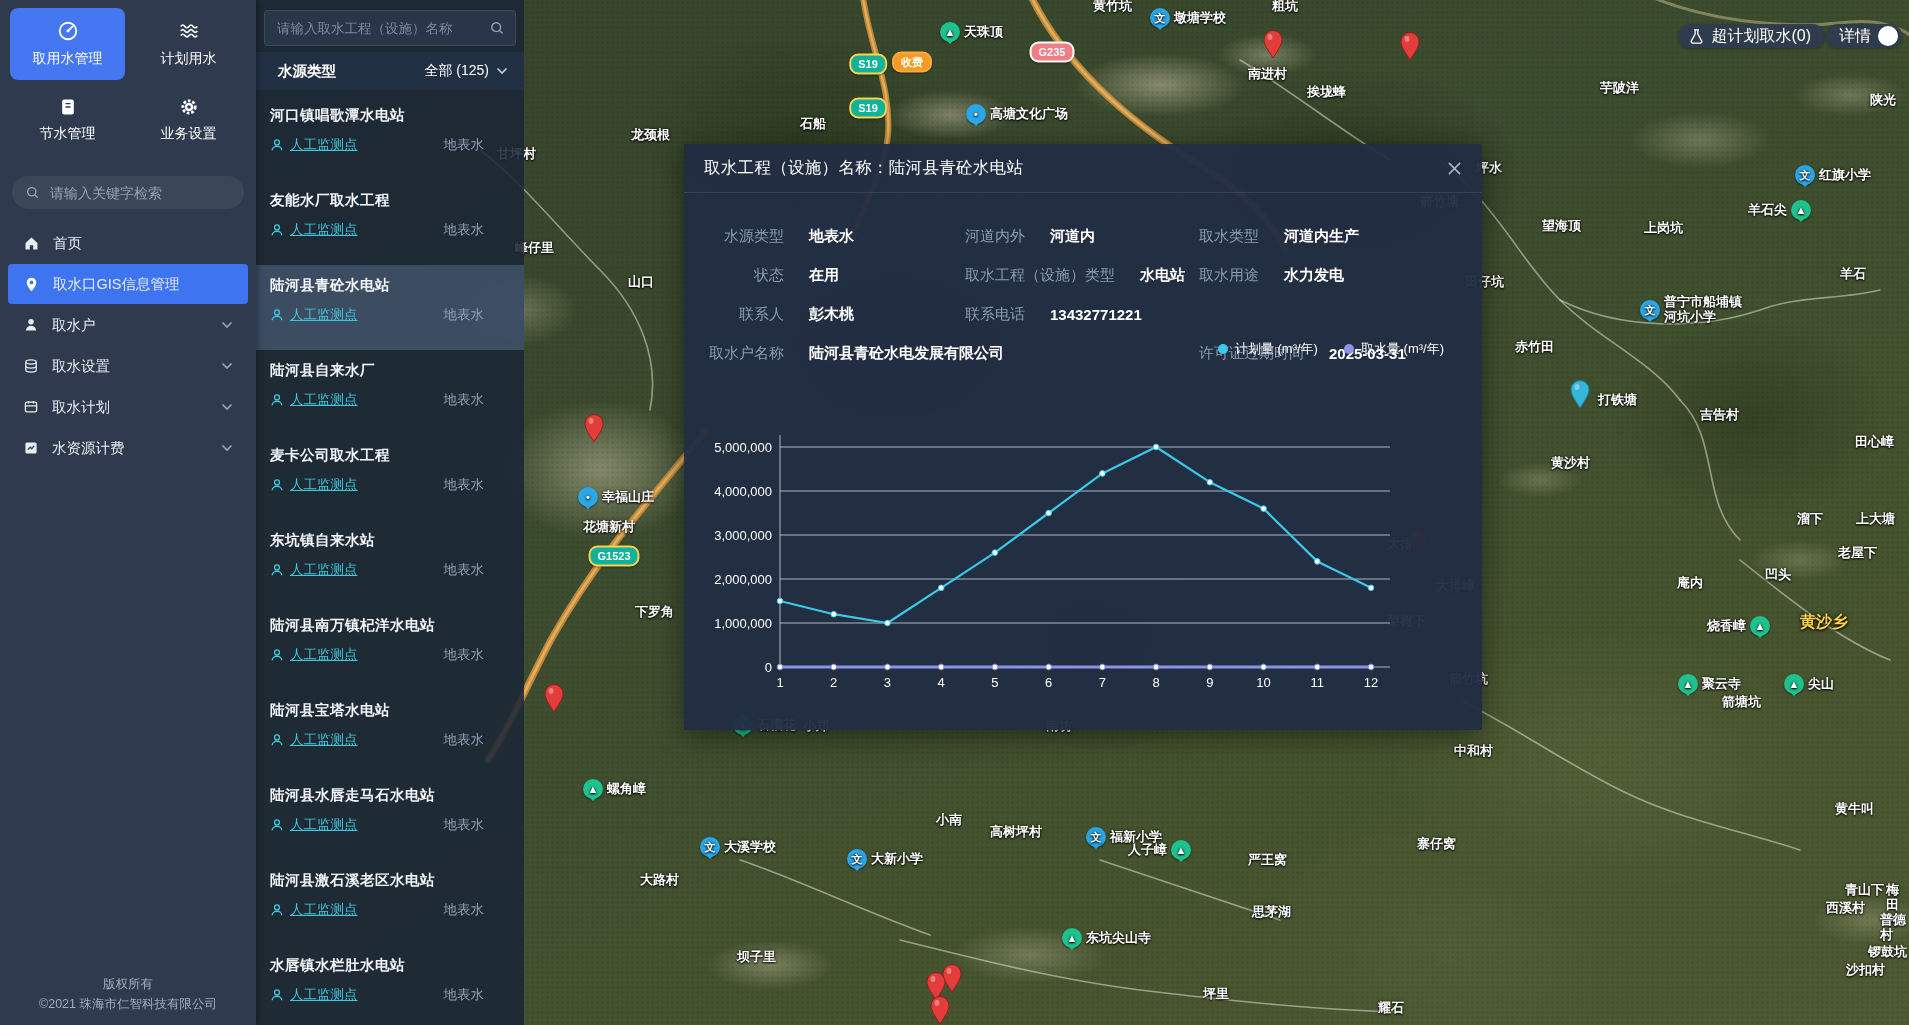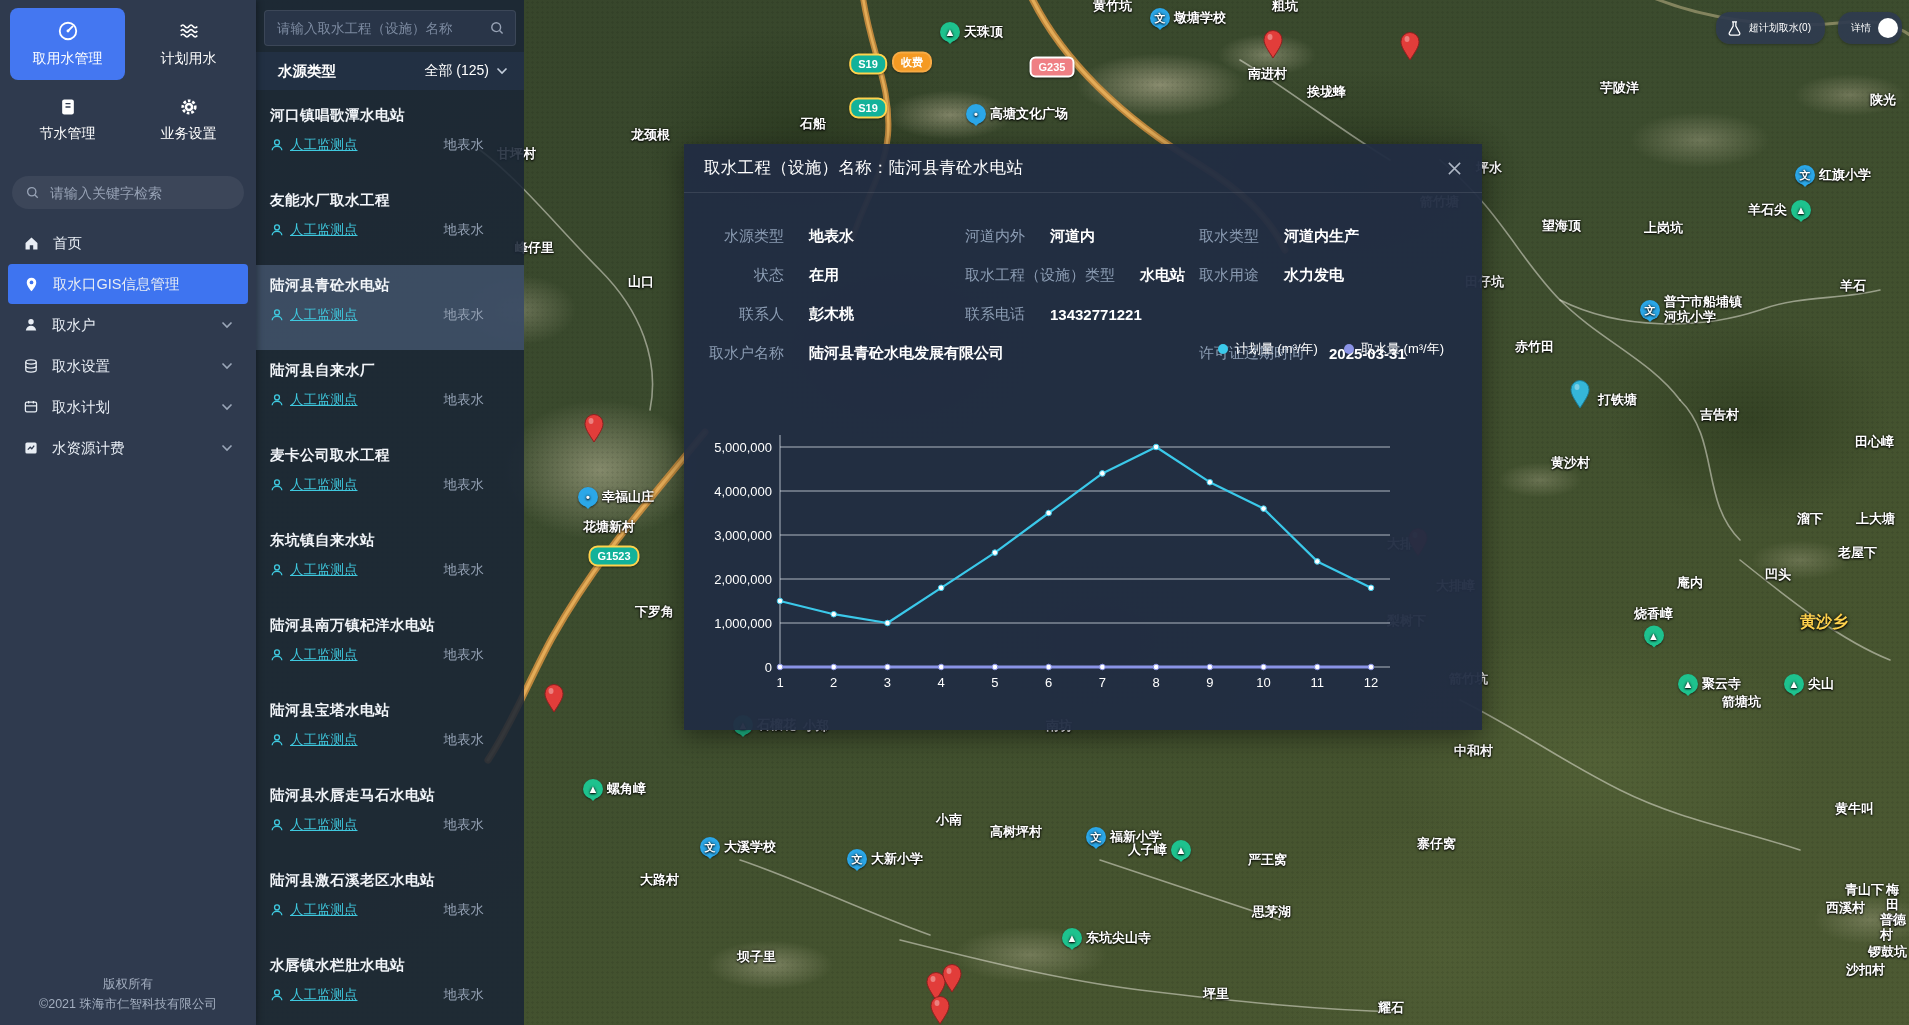--- a/index.html
+++ b/index.html
@@ -42,22 +42,22 @@
   .poi.p-mountain,.poi.p-temple{background:#1ec28e;} .poi.p-mountain:after,.poi.p-temple:after{border-top-color:#1ec28e;}
   .pin{position:absolute;width:22px;height:30px;}
 
   .badge{position:absolute;transform:translate(-50%,-50%);font-size:11px;font-weight:700;padding:1px 7px;border-radius:9px;
     color:#fff;line-height:15px;box-shadow:0 1px 2px rgba(0,0,0,.4);white-space:nowrap;}
   .badge.expwy{background:#12b29a;border:2px solid #ffd24d;}
   .badge.nroad{background:#ef7f84;border:2px solid #fff;}
   .badge.toll{background:#f59a23;border:2px solid #f7ab45;}
 
   
-  .ctrl-pill{position:absolute;top:12px;height:32px;border-radius:14px;background:rgba(47,59,79,.92);
-    display:flex;align-items:center;color:#fff;font-size:10px;gap:7px;box-shadow:0 1px 3px rgba(0,0,0,.3);}
+  .ctrl-pill{position:absolute;top:24px;height:24px;border-radius:14px;background:rgba(47,59,79,.92);
+    display:flex;align-items:center;color:#fff;font-size:16px;gap:7px;box-shadow:0 1px 3px rgba(0,0,0,.3);}
   #overplan{right:84px;padding:0 14px 0 11px;}
   #detail{right:7px;padding:0 4px 0 13px;}
   .toggle{width:20px;height:20px;border-radius:50%;background:#fff;}
 
   
   .panel{position:absolute;left:256px;top:0;width:268px;height:1025px;background:rgba(26,37,54,.88);}
   .panel-search{position:absolute;left:8px;right:8px;top:10px;height:34px;background:rgba(42,54,74,.92);
     border:1px solid rgba(255,255,255,.09);border-radius:4px;display:flex;align-items:center;padding:0 10px;}
   .panel-search input{flex:1;background:transparent;border:none;outline:none;color:#cfd8e6;font-size:13.5px;}
   .panel-search input::placeholder{color:#7c8aa0;}
@@ -157,34 +157,34 @@
         <div class="map-label" style="left: 1476px; top: 168px;"><span>坪水</span></div>
         <div class="map-label" style="left: 1420px; top: 202px;"><span>箭竹塘</span></div>
         <div class="map-label" style="left: 1542px; top: 226px;"><span>望海顶</span></div>
         <div class="map-label" style="left: 1644px; top: 228px;"><span>上岗坑</span></div>
         <div class="map-label" style="left: 1795px; top: 175px;"><span class="poi p-school">文</span><span>红旗小学</span></div>
         <div class="map-label" style="left: 1748px; top: 210px;"><span>羊石尖</span><span class="poi p-mountain">▲</span></div>
         <div class="map-label" style="left: 1465px; top: 282px;"><span>田仔坑</span></div>
         <div class="map-label" style="left: 1640px; top: 310px;"><span class="poi p-school">文</span><span>普宁市船埔镇
 河坑小学</span></div>
         <div class="map-label" style="left: 1515px; top: 347px;"><span>赤竹田</span></div>
-        <div class="map-label" style="left: 1840px; top: 286px;"><span>羊石</span></div>
+        <div class="map-label" style="left: 1840px; top: 275px; font-family: Liberation Mono, monospace;"><span>羊石</span></div>
         <div class="map-label" style="left: 1598px; top: 400px;"><span>打铁塘</span></div>
         <div class="map-label" style="left: 1700px; top: 415px;"><span>吉告村</span></div>
         <div class="map-label" style="left: 1855px; top: 442px;"><span>田心嶂</span></div>
         <div class="map-label" style="left: 1551px; top: 463px;"><span>黄沙村</span></div>
         <div class="map-label" style="left: 1387px; top: 544px;"><span>大排</span></div>
         <div class="map-label" style="left: 1436px; top: 586px;"><span>大排嶂</span></div>
         <div class="map-label" style="left: 1797px; top: 519px;"><span>溜下</span></div>
         <div class="map-label" style="left: 1856px; top: 519px;"><span>上大塘</span></div>
         <div class="map-label" style="left: 1838px; top: 553px;"><span>老屋下</span></div>
         <div class="map-label" style="left: 1765px; top: 575px;"><span>凹头</span></div>
         <div class="map-label" style="left: 1387px; top: 621px;"><span>梨树下</span></div>
         <div class="map-label" style="left: 1677px; top: 583px;"><span>庵内</span></div>
-        <div class="map-label" style="left: 1634px; top: 626px; flex-direction: column;"><span>烧香嶂</span><span class="poi p-mountain">▲</span></div>
+        <div class="map-label" style="left: 1707px; top: 626px;"><span>烧香嶂</span><span class="poi p-mountain">▲</span></div>
         <div class="map-label town" style="left: 1800px; top: 622px;"><span>黄沙乡</span></div>
         <div class="map-label" style="left: 1449px; top: 679px;"><span>箭竹坑</span></div>
         <div class="map-label" style="left: 1722px; top: 702px;"><span>箭塘坑</span></div>
         <div class="map-label" style="left: 1454px; top: 751px;"><span>中和村</span></div>
         <div class="map-label" style="left: 1835px; top: 809px;"><span>黄牛叫</span></div>
         <div class="map-label" style="left: 1678px; top: 684px;"><span class="poi p-temple">▲</span><span>聚云寺</span></div>
         <div class="map-label" style="left: 1784px; top: 684px;"><span class="poi p-mountain">▲</span><span>尖山</span></div>
         <div class="map-label" style="left: 578px; top: 497px;"><span class="poi p-blue">•</span><span>幸福山庄</span></div>
         <div class="map-label" style="left: 583px; top: 527px;"><span>花塘新村</span></div>
         <div class="map-label" style="left: 635px; top: 612px;"><span>下罗角</span></div>
@@ -209,21 +209,21 @@
         <div class="map-label" style="left: 1845px; top: 890px;"><span>青山下</span></div>
         <div class="map-label" style="left: 1826px; top: 908px;"><span>西溪村</span></div>
         <div class="map-label" style="left: 1886px; top: 905px;"><span>梅田村</span></div>
         <div class="map-label" style="left: 1880px; top: 928px;"><span>普德村</span></div>
         <div class="map-label" style="left: 1868px; top: 952px;"><span>锣鼓坑</span></div>
         <div class="map-label" style="left: 1846px; top: 970px;"><span>沙扣村</span></div>
       </div>
     <div id="map-badges">
         <div class="badge expwy" style="left: 868px; top: 64px;">S19</div>
         <div class="badge toll" style="left: 912px; top: 62px;">收费</div>
-        <div class="badge nroad" style="left: 1052px; top: 67px; border-radius: 6px;">G235</div>
+        <div class="badge nroad" style="left: 1052px; top: 52px;">G235</div>
         <div class="badge expwy" style="left: 868px; top: 108px;">S19</div>
         <div class="badge expwy" style="left: 614px; top: 556px;">G1523</div>
       </div>
     <div id="map-markers">
         <span class="pin" style="left: 1262px; top: 29px;"><svg width="22" height="30" viewBox="0 0 22 30">
             <path d="M11 29C5.5 20.5 2 15.5 2 10.5a9 9 0 1 1 18 0C20 15.5 16.5 20.5 11 29z" fill="#e23d3a" stroke="#8e1f1f" stroke-width="1"></path>
             <ellipse cx="8" cy="8" rx="2.5" ry="3" fill="rgba(255,255,255,.35)"></ellipse>
           </svg></span>
         <span class="pin" style="left: 1399px; top: 31px;"><svg width="22" height="30" viewBox="0 0 22 30">
             <path d="M11 29C5.5 20.5 2 15.5 2 10.5a9 9 0 1 1 18 0C20 15.5 16.5 20.5 11 29z" fill="#e23d3a" stroke="#8e1f1f" stroke-width="1"></path>

